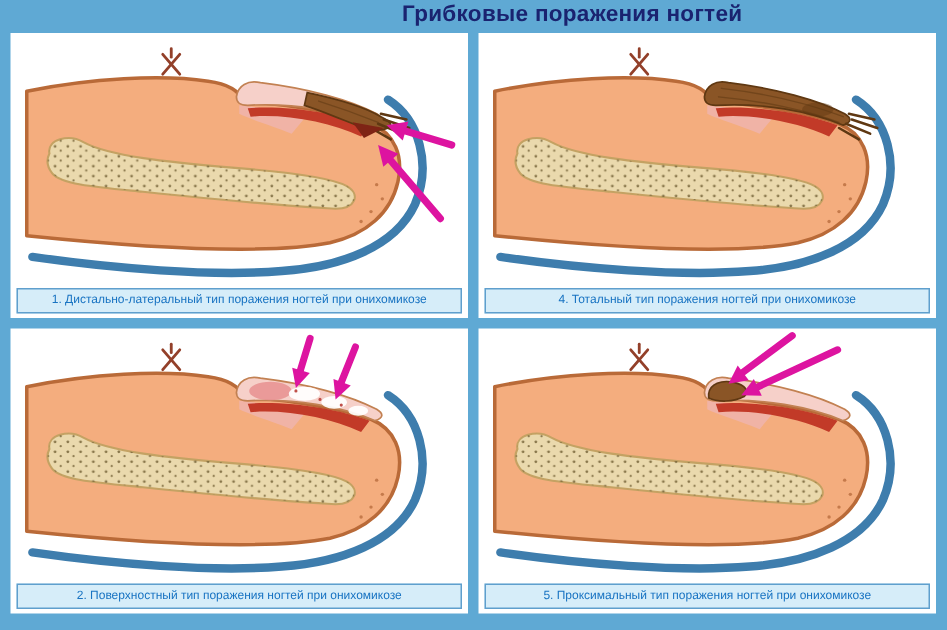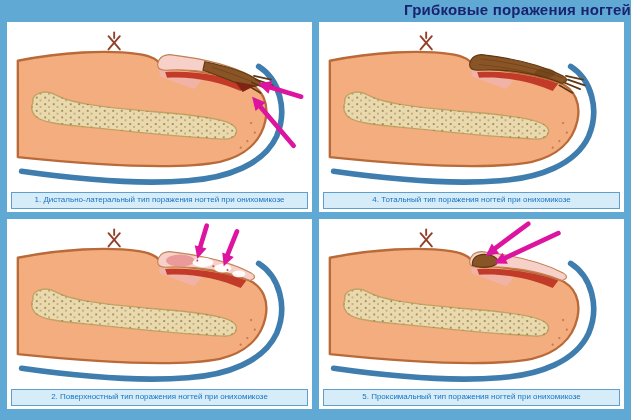--- a/index.html
+++ b/index.html
@@ -3,21 +3,21 @@
 <meta charset="utf-8">
 <style>
   html,body{margin:0;padding:0}
   body{
     width:631px;height:420px;position:relative;overflow:hidden;
     background:var(--bg,#5fa9d4);
     font-family:"Liberation Sans","DejaVu Sans",sans-serif;
   }
   .title{
     position:absolute;top:1px;left:0;width:631px;box-sizing:border-box;
-    padding-left:268px;text-align:right;margin:0;
+    padding-left:268px;text-align:left;margin:0;
     font-size:15px;font-weight:bold;letter-spacing:.2px;
     color:var(--title_text,#1a2370);
   }
   .grid{
     position:absolute;top:22px;left:7px;width:515px;
     display:grid;grid-template-columns:305px 305px;grid-template-rows:190px 190px;gap:7px;
   }
   .panel{background:var(--panel_bg,#fff);position:relative;overflow:hidden}
   .illus{display:block;width:100%;height:170px;margin-top:1px}
   .caption{

